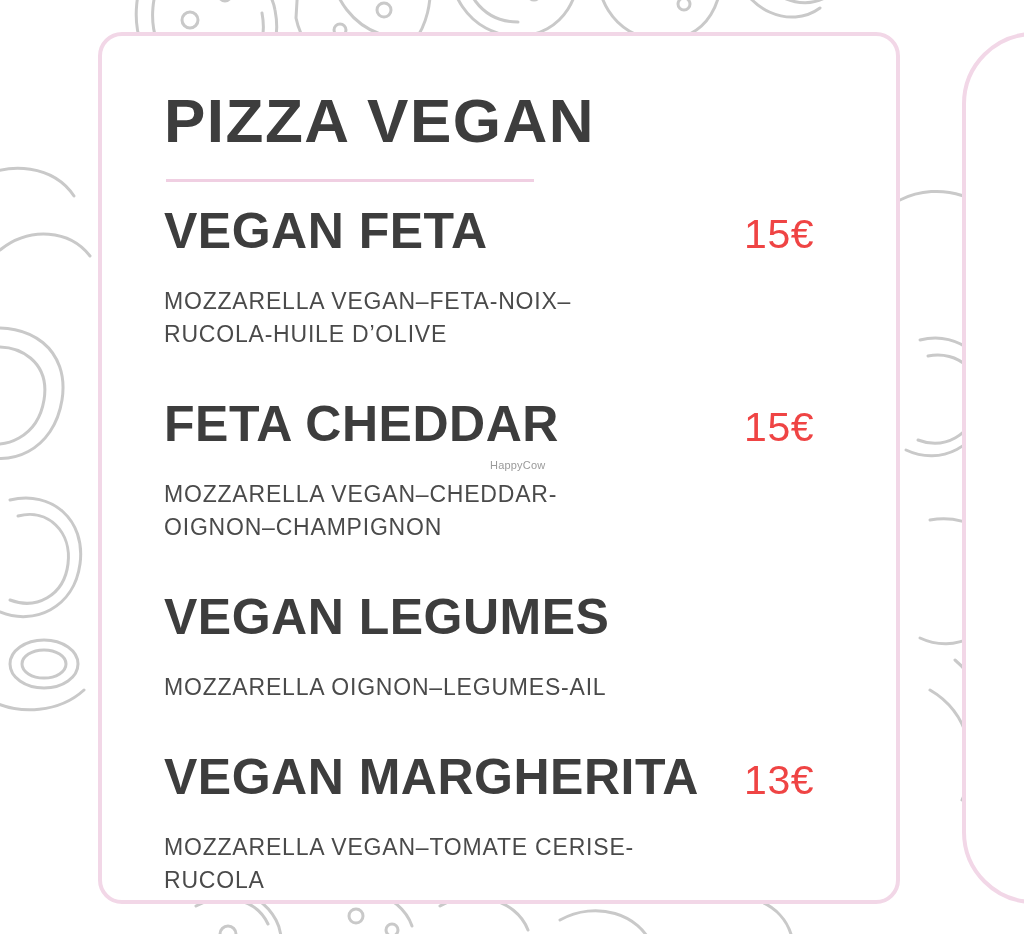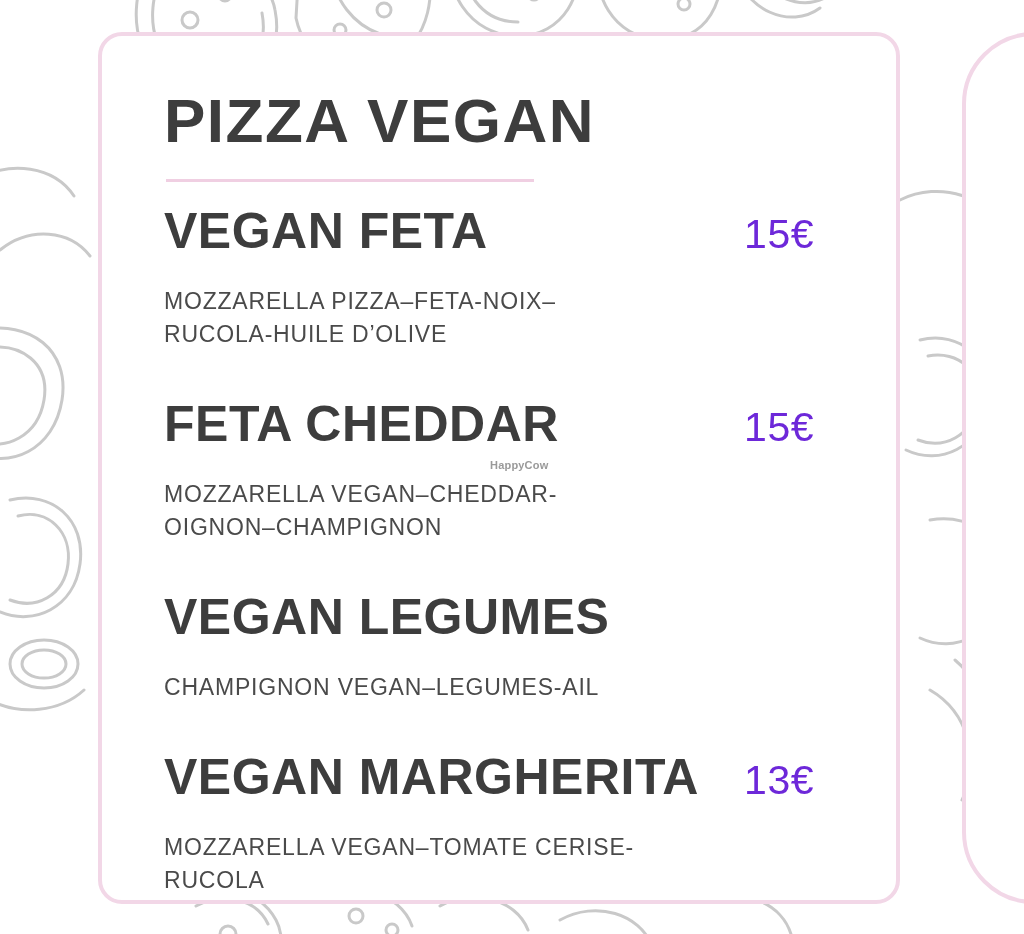--- a/index.html
+++ b/index.html
@@ -87,21 +87,21 @@
     font-size: 50px;
     color: #3d3d3d;
     letter-spacing: 0.5px;
     line-height: 1.25;
     white-space: nowrap;
     font-weight: bold;
   }
 
   .item-price {
     font-size: 41px;
-    color: #6d28d9;
+    color: #ef4444;
     letter-spacing: 0.5px;
     line-height: 1.25;
     white-space: nowrap;
   }
 
   .item-desc {
     font-size: 23px;
     color: #4a4a4a;
     letter-spacing: 0.8px;
     line-height: 1.45;
@@ -113,21 +113,21 @@
   .item-gap { height: 34px; }
 
   
   #watermark {
     position: absolute;
     left: 487px;
     top: 458px;
     z-index: 5;
     font-family: "Liberation Sans", sans-serif;
     font-size: 11px;
-    font-weight: bold;
+    font-weight: normal;
     color: #9a9a9a;
     background: rgba(255,255,255,0.75);
     padding: 1px 3px;
     letter-spacing: 0.2px;
   }
 </style>
 </head>
 <body>
 
 <svg id="background-doodles" width="1024" height="934" viewBox="0 0 1024 934" fill="none">
@@ -192,42 +192,42 @@
   <div class="card-inner">
 
     <h1 id="menu-title">PIZZA VEGAN</h1>
     <div id="title-rule"></div>
 
     <div class="menu-item">
       <div class="item-head">
         <span class="item-name">VEGAN FETA</span>
         <span class="item-price">15€</span>
       </div>
-      <div class="item-desc">MOZZARELLA PIZZA–FETA-NOIX–
+      <div class="item-desc">MOZZARELLA VEGAN–FETA-NOIX–
 RUCOLA-HUILE D’OLIVE</div>
     </div>
 
     <div class="item-gap"></div>
 
     <div class="menu-item">
       <div class="item-head">
         <span class="item-name">FETA CHEDDAR</span>
         <span class="item-price">15€</span>
       </div>
       <div class="item-desc">MOZZARELLA VEGAN–CHEDDAR-
 OIGNON–CHAMPIGNON</div>
     </div>
 
     <div class="item-gap"></div>
 
     <div class="menu-item">
       <div class="item-head">
         <span class="item-name">VEGAN LEGUMES</span>
       </div>
-      <div class="item-desc">CHAMPIGNON VEGAN–LEGUMES-AIL</div>
+      <div class="item-desc">MOZZARELLA OIGNON–LEGUMES-AIL</div>
     </div>
 
     <div class="item-gap"></div>
 
     <div class="menu-item">
       <div class="item-head">
         <span class="item-name">VEGAN MARGHERITA</span>
         <span class="item-price">13€</span>
       </div>
       <div class="item-desc">MOZZARELLA VEGAN–TOMATE CERISE-

